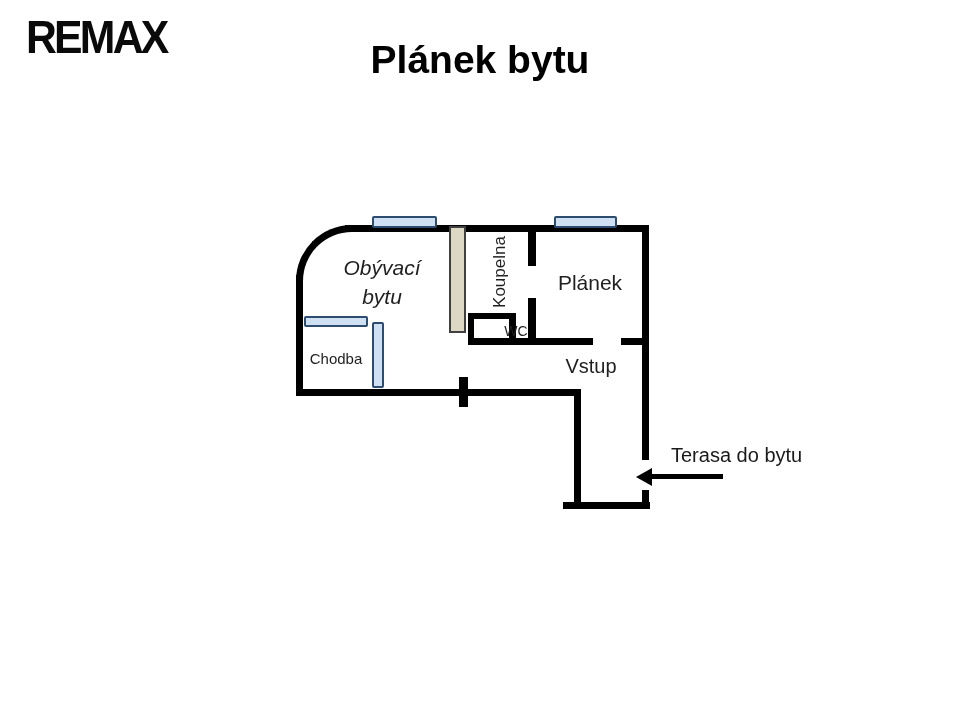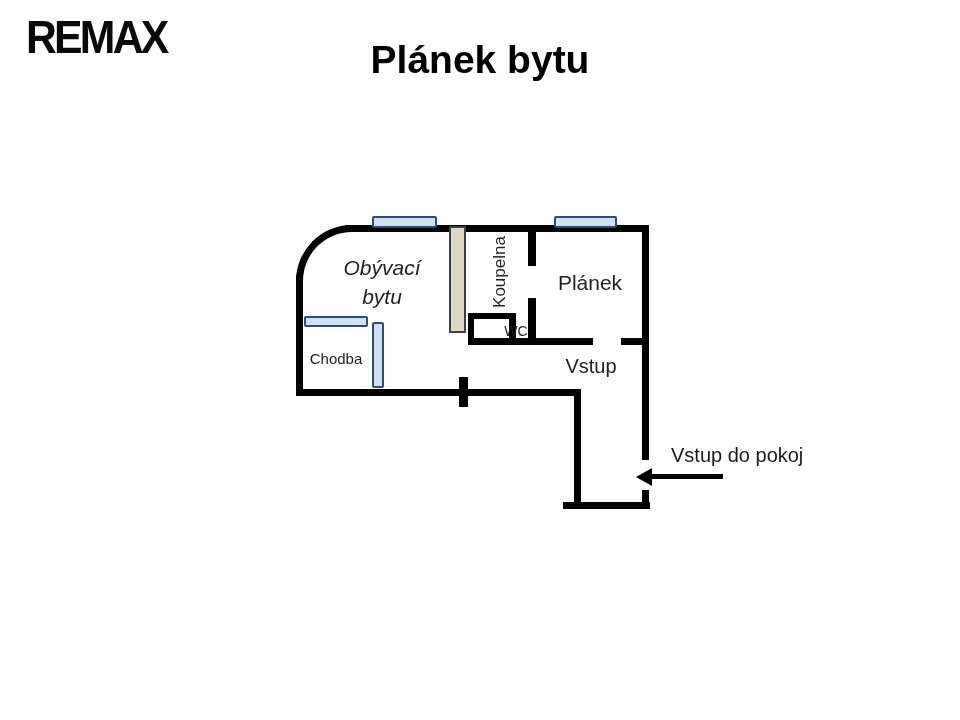--- a/index.html
+++ b/index.html
@@ -95,17 +95,17 @@
   <div class="living-label">
     <div>Obývací</div>
     <div>bytu</div>
   </div>
   <div class="room-label rot" style="left:500px;top:272px;font-size:17px;">Koupelna</div>
   <div class="room-label" style="left:590px;top:283px;font-size:21px;">Plánek</div>
   <div class="room-label" style="left:516px;top:331px;font-size:14px;">WC</div>
   <div class="room-label" style="left:591px;top:366px;font-size:20px;">Vstup</div>
   <div class="room-label" style="left:336px;top:358px;font-size:15px;">Chodba</div>
 
-  <div class="entry-label">Vstup do pokoj</div>
+  <div class="entry-label">Terasa do bytu</div>
   <div class="arrow-shaft"></div>
   <div class="arrow-head"></div>
 
 </div>
 
 </body></html>

